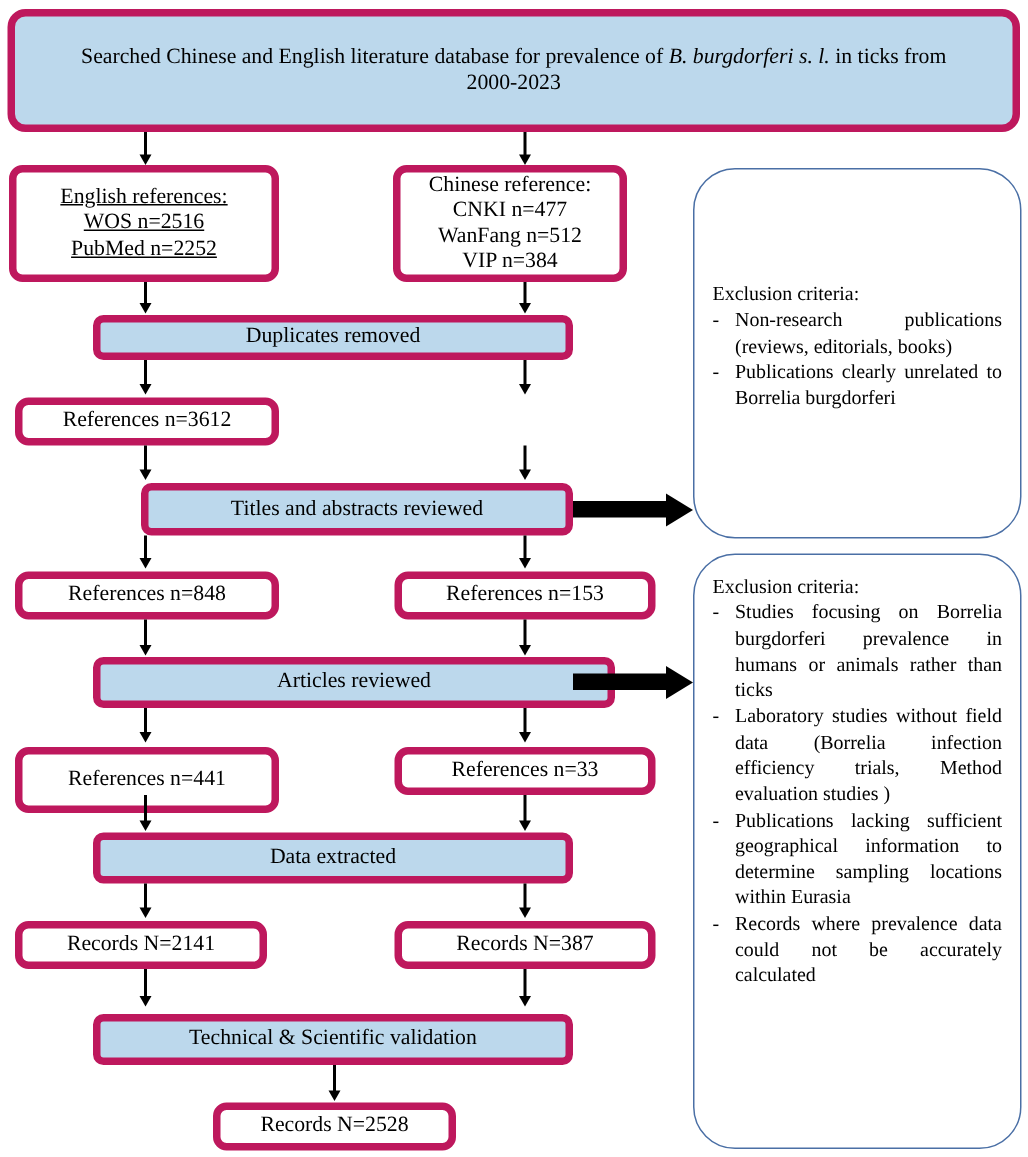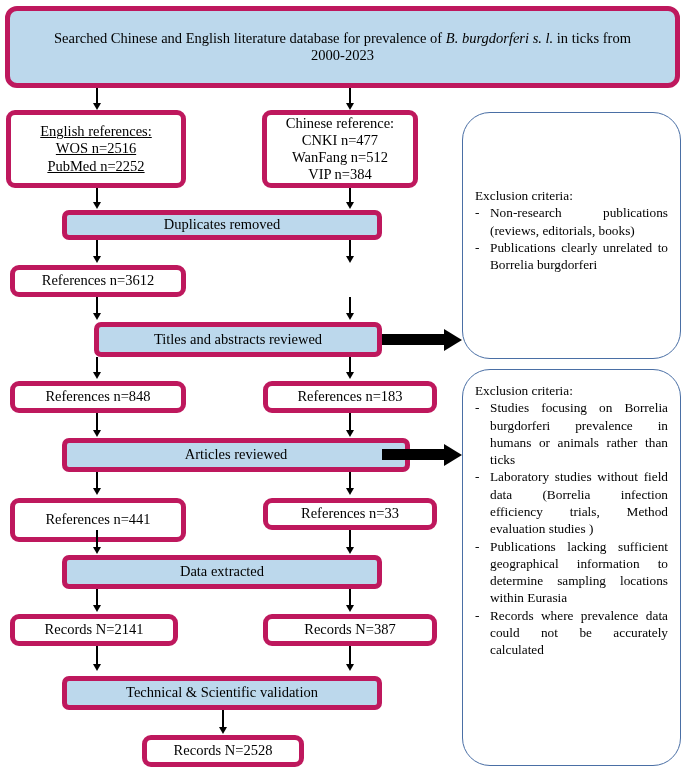--- a/index.html
+++ b/index.html
@@ -191,21 +191,21 @@
 
   <div class="vline" style="left:96px; top:357px; height:16px;"></div>
   <div class="arrowhead" style="left:92.5px; top:372px;"></div>
   <div class="vline" style="left:349px; top:357px; height:16px;"></div>
   <div class="arrowhead" style="left:345.5px; top:372px;"></div>
 
   <div class="node plain" style="left:10px; top:381px; width:176px; height:32px;">
     <span>References n=848</span>
   </div>
   <div class="node plain" style="left:263px; top:381px; width:174px; height:32px;">
-    <span>References n=183</span>
+    <span>References n=153</span>
   </div>
 
   <div class="vline" style="left:96px; top:413px; height:18px;"></div>
   <div class="arrowhead" style="left:92.5px; top:430px;"></div>
   <div class="vline" style="left:349px; top:413px; height:18px;"></div>
   <div class="arrowhead" style="left:345.5px; top:430px;"></div>
 
   <div class="node bar" style="left:62px; top:438px; width:348px; height:34px;">
     <span>Articles reviewed</span>
   </div>

